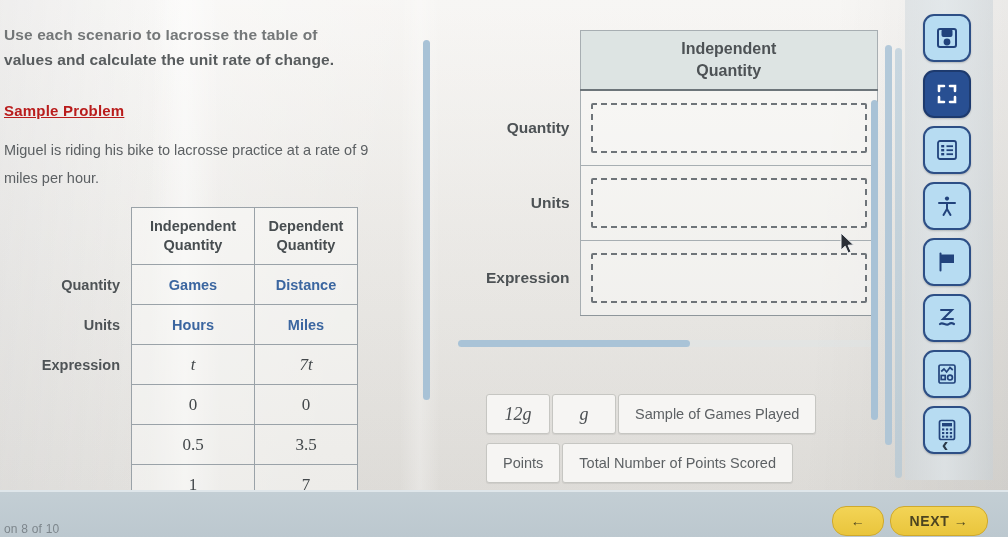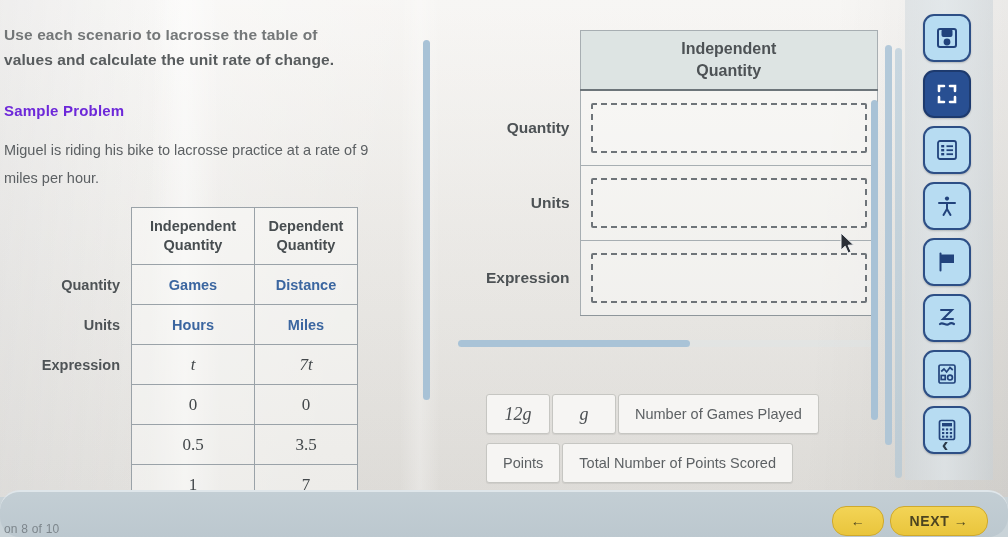--- a/index.html
+++ b/index.html
@@ -59,22 +59,23 @@
     line-height: 25px;
     color: #585c5e;
     letter-spacing: .1px;
   }
   .prompt .clipped { display:block; opacity:.82; margin-top:-8px; }
 
   .sample-head {
     position: absolute;
     left: 4px; top: 72px;
     font-size: 15px; font-weight: bold;
-    color: #6d28d9;
+    color: #b91c1c;
     letter-spacing:.2px;
+    text-decoration:underline;
   }
 
   .scenario {
     position: absolute;
     left: 4px; top: 106px;
     width: 384px;
     font-size: 14.5px;
     line-height: 28px;
     color: #5c6063;
   }
@@ -266,21 +267,20 @@
     color:#2b3b4a; font-size: 20px; font-weight: bold;
   }
 
   
   .bottombar {
     position: absolute;
     left: 0; bottom: 0;
     width: 1008px; height: 45px;
     background: linear-gradient(180deg, #c3ced4 0%, #bcc8cf 100%);
     border-top: 2px solid #dfe6ea;
-    border-radius: 20px;
   }
   .qcount {
     position: absolute;
     left: 4px; bottom: 1px;
     font-size: 12px;
     color: #7d868c;
     letter-spacing: .2px;
   }
   .navbtn {
     position: absolute;
@@ -421,21 +421,21 @@
       </table>
     </div>
 
     <div class="hscroll-track"></div>
     <div class="hscroll"></div>
 
     <div class="tiles">
       <div class="tile-row">
         <div class="tile math">12g</div>
         <div class="tile math">g</div>
-        <div class="tile">Number of Games Played</div>
+        <div class="tile">Sample of Games Played</div>
       </div>
       <div class="tile-row">
         <div class="tile">Points</div>
         <div class="tile">Total Number of Points Scored</div>
       </div>
     </div>
   </div>
 
   <div class="vscroll" style="left:871px; top:100px; height:320px;"></div>
   <div class="vscroll" style="left:885px; top:45px; height:400px; opacity:.85;"></div>

